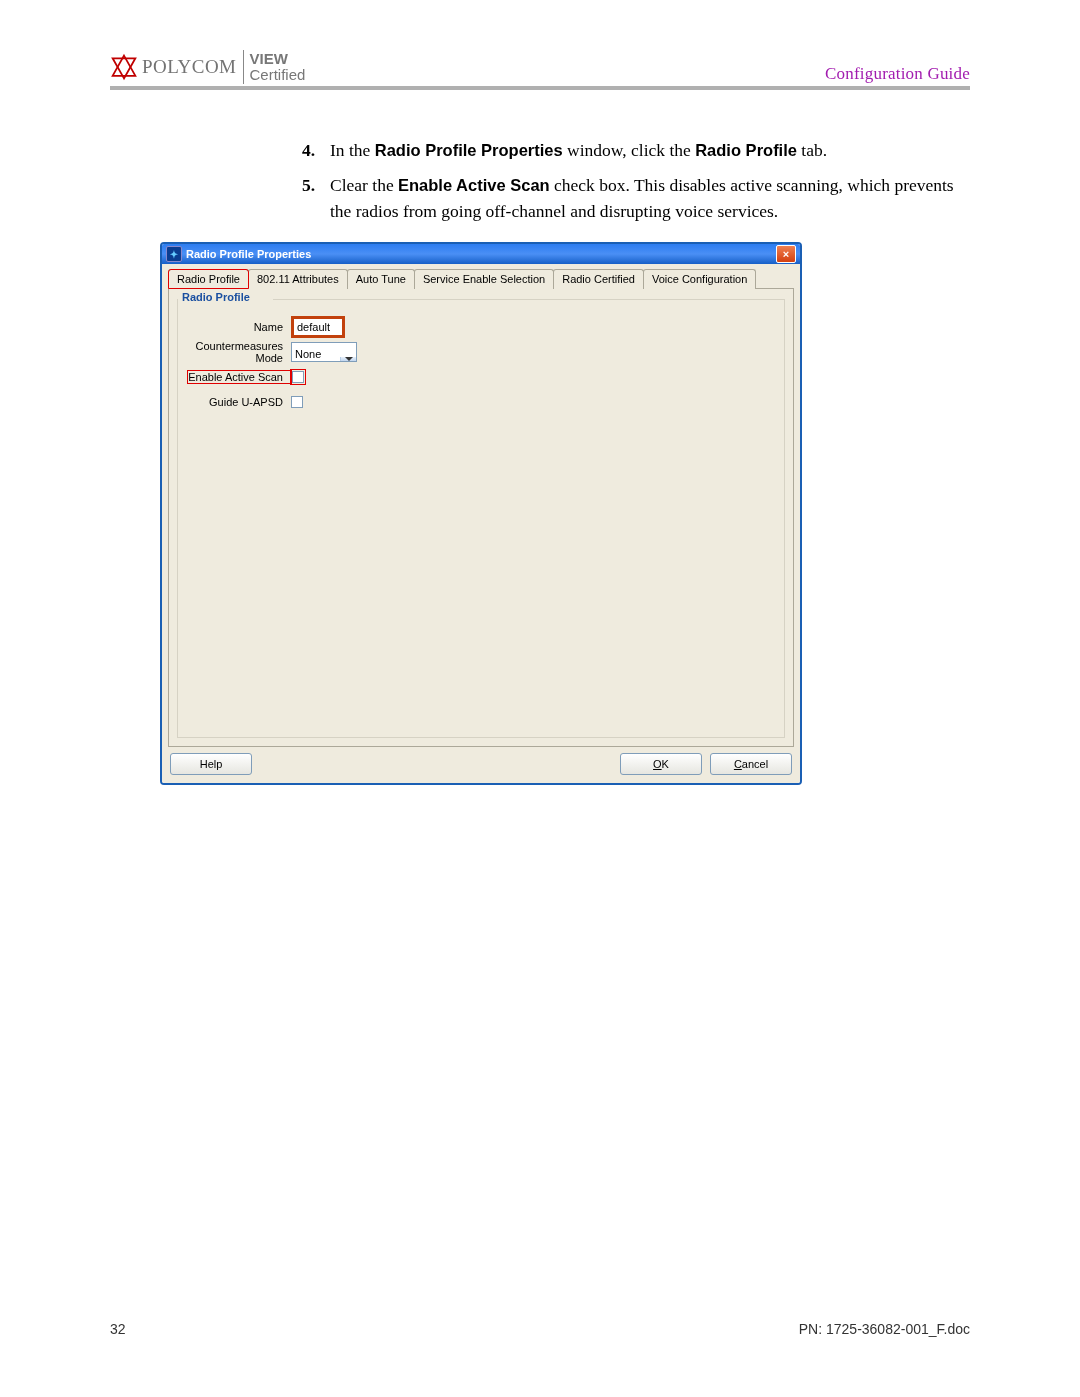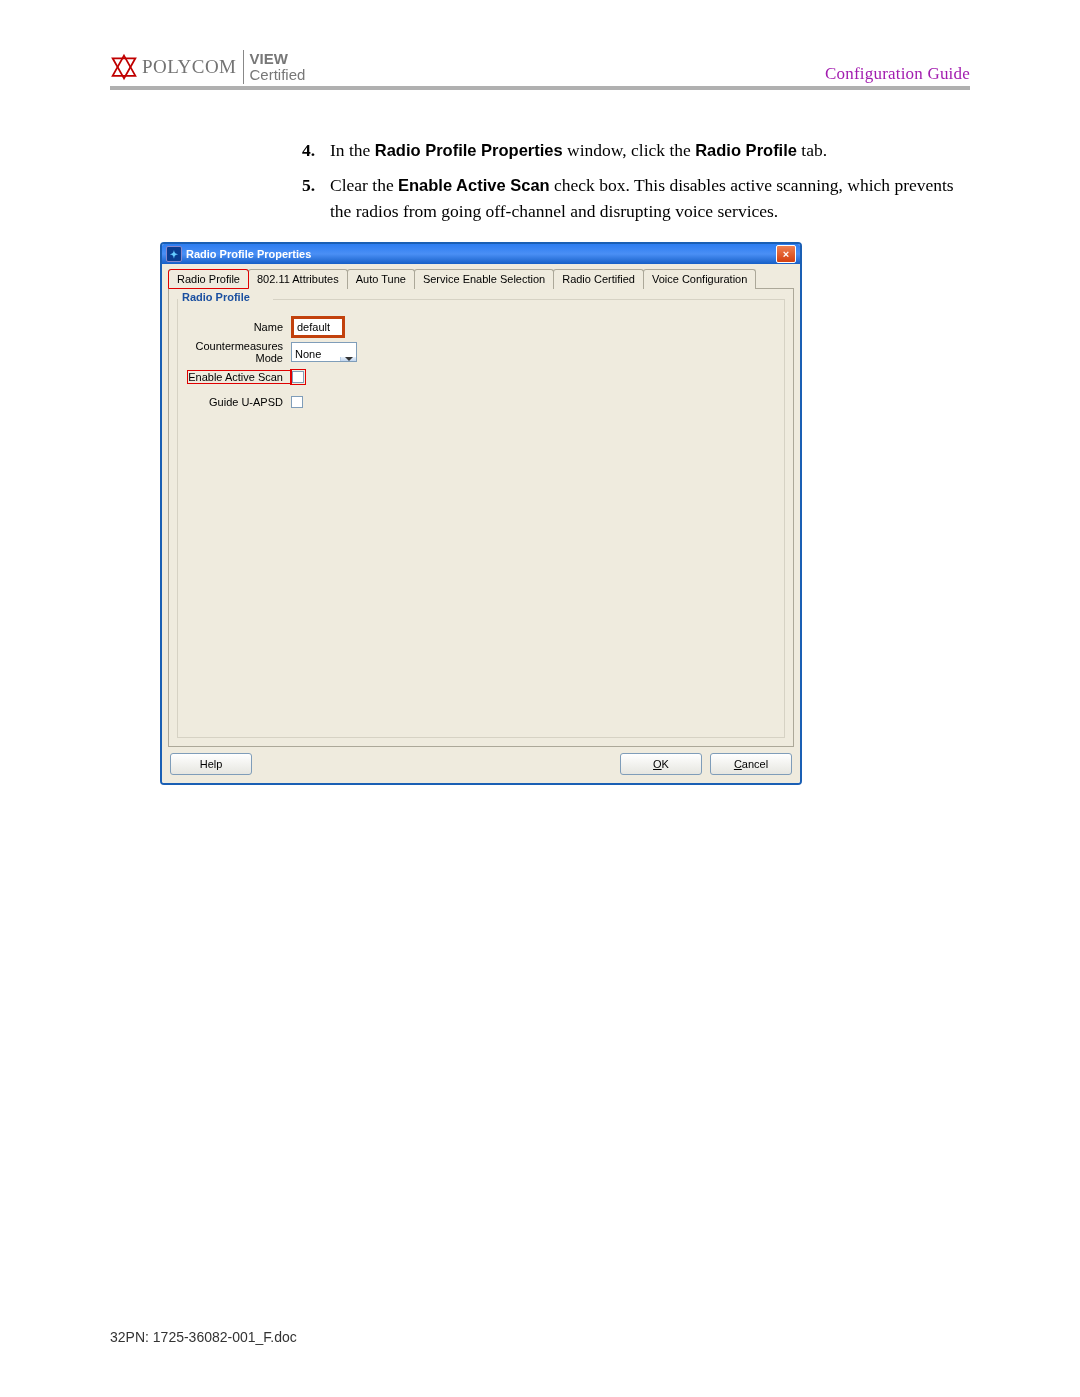--- a/index.html
+++ b/index.html
@@ -281,24 +281,25 @@
     padding: 0 10px;
     display: inline-flex;
     align-items: center;
     justify-content: center;
   }
   .btn .u { text-decoration: underline; }
   .btn-right { display: flex; gap: 8px; }
 
   .footer {
     position: absolute;
-    bottom: 52px;
+    bottom: 60px;
     left: 110px;
     right: 110px;
     display: flex;
+    justify-content: space-between;
     font-family: Arial, sans-serif;
     font-size: 14px;
     color: #333;
   }
 </style>
 </head>
 <body>
 
 <div class="page">
   <div class="header-row">

